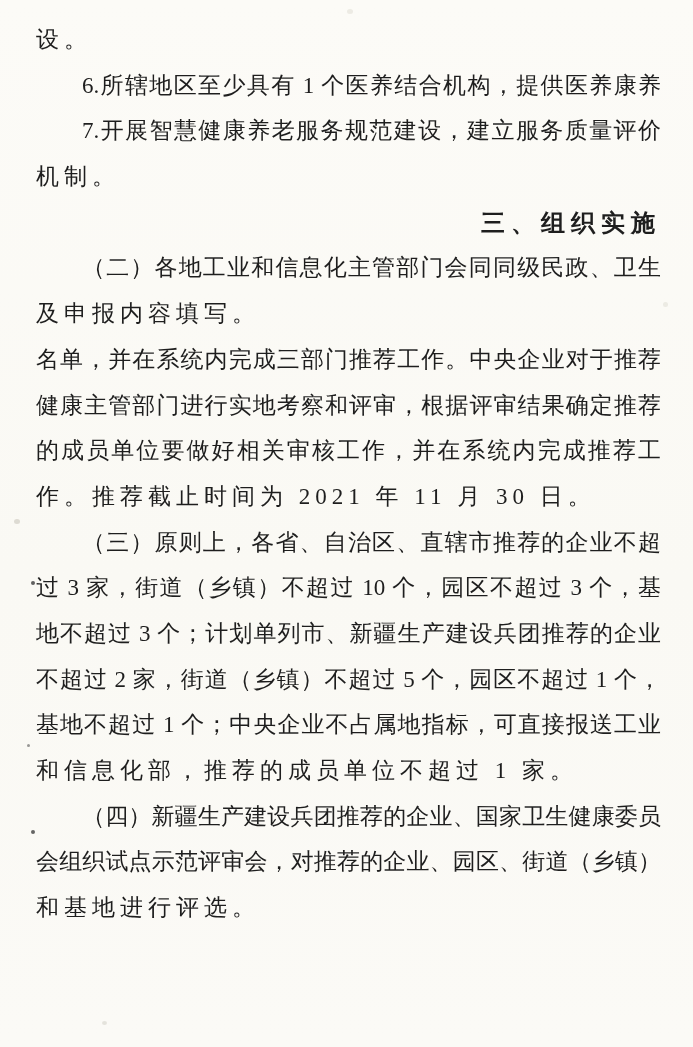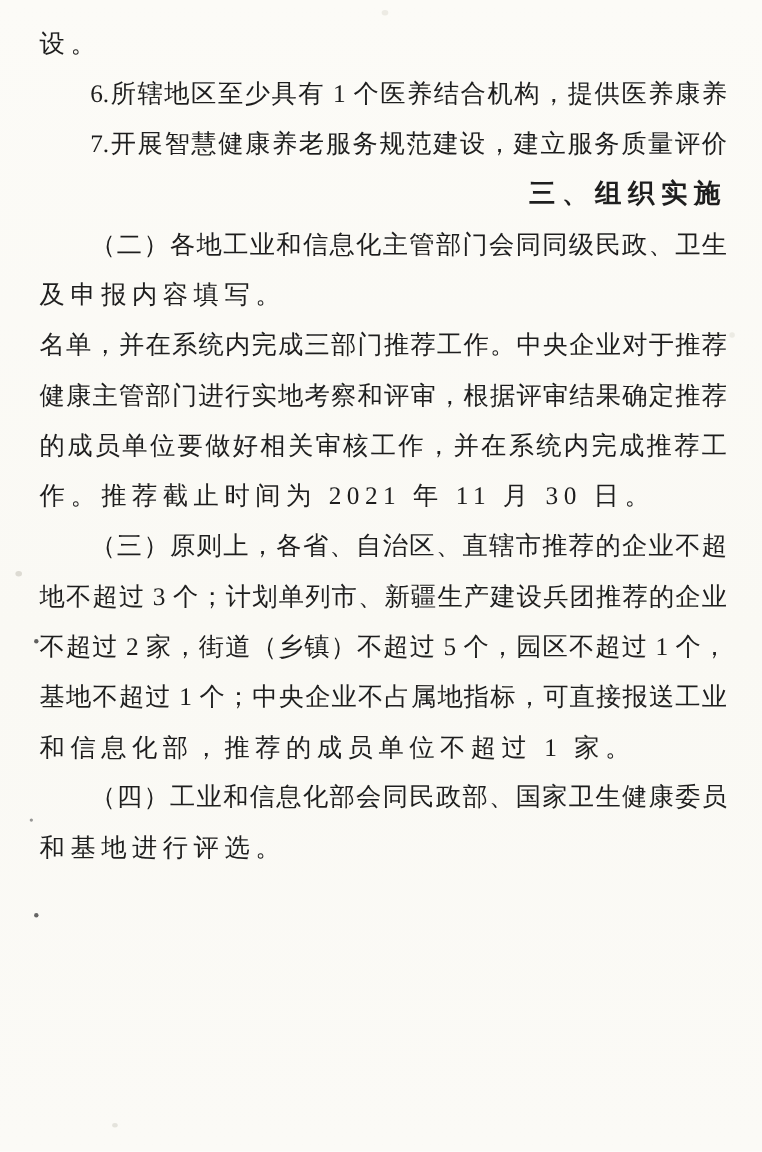--- a/index.html
+++ b/index.html
@@ -54,33 +54,36 @@
 </style>
 </head>
 <body>
 
 <div class="page">
   <div class="text-block">
 
   <div class="line">设。</div>
       <div class="line indent justify">6.所辖地区至少具有 1 个医养结合机构，提供医养康养</div>
       <div class="line indent justify">7.开展智慧健康养老服务规范建设，建立服务质量评价</div>
+      <div class="line">机制。</div>
       <div class="line heading indent">三、组织实施</div>
       <div class="line indent justify">（二）各地工业和信息化主管部门会同同级民政、卫生</div>
       <div class="line">及申报内容填写。</div>
       <div class="line justify">名单，并在系统内完成三部门推荐工作。中央企业对于推荐</div>
       <div class="line justify">健康主管部门进行实地考察和评审，根据评审结果确定推荐</div>
       <div class="line justify">的成员单位要做好相关审核工作，并在系统内完成推荐工</div>
       <div class="line">作。推荐截止时间为 2021 年 11 月 30 日。</div>
       <div class="line indent justify">（三）原则上，各省、自治区、直辖市推荐的企业不超</div>
+      <div class="line justify">过 3 家，街道（乡镇）不超过 10 个，园区不超过 3 个，基</div>
       <div class="line justify">地不超过 3 个；计划单列市、新疆生产建设兵团推荐的企业</div>
       <div class="line justify">不超过 2 家，街道（乡镇）不超过 5 个，园区不超过 1 个，</div>
       <div class="line justify">基地不超过 1 个；中央企业不占属地指标，可直接报送工业</div>
       <div class="line">和信息化部，推荐的成员单位不超过 1 家。</div>
-      <div class="line indent justify">（四）工业和信息化部会同民政部、国家卫生健康委员</div>
+      <div class="line indent justify">（四）新疆生产建设兵团推荐的企业、国家卫生健康委员</div>
+      <div class="line justify">会组织试点示范评审会，对推荐的企业、园区、街道（乡镇）</div>
       <div class="line">和基地进行评选。</div>
     </div>
   <span class="speck s1"></span>
   <span class="speck s2"></span>
   <span class="speck s3"></span>
   <span class="speck s4"></span>
   <span class="speck s5"></span>
   <span class="speck s6"></span>
   <span class="speck s7"></span>
 </div>

